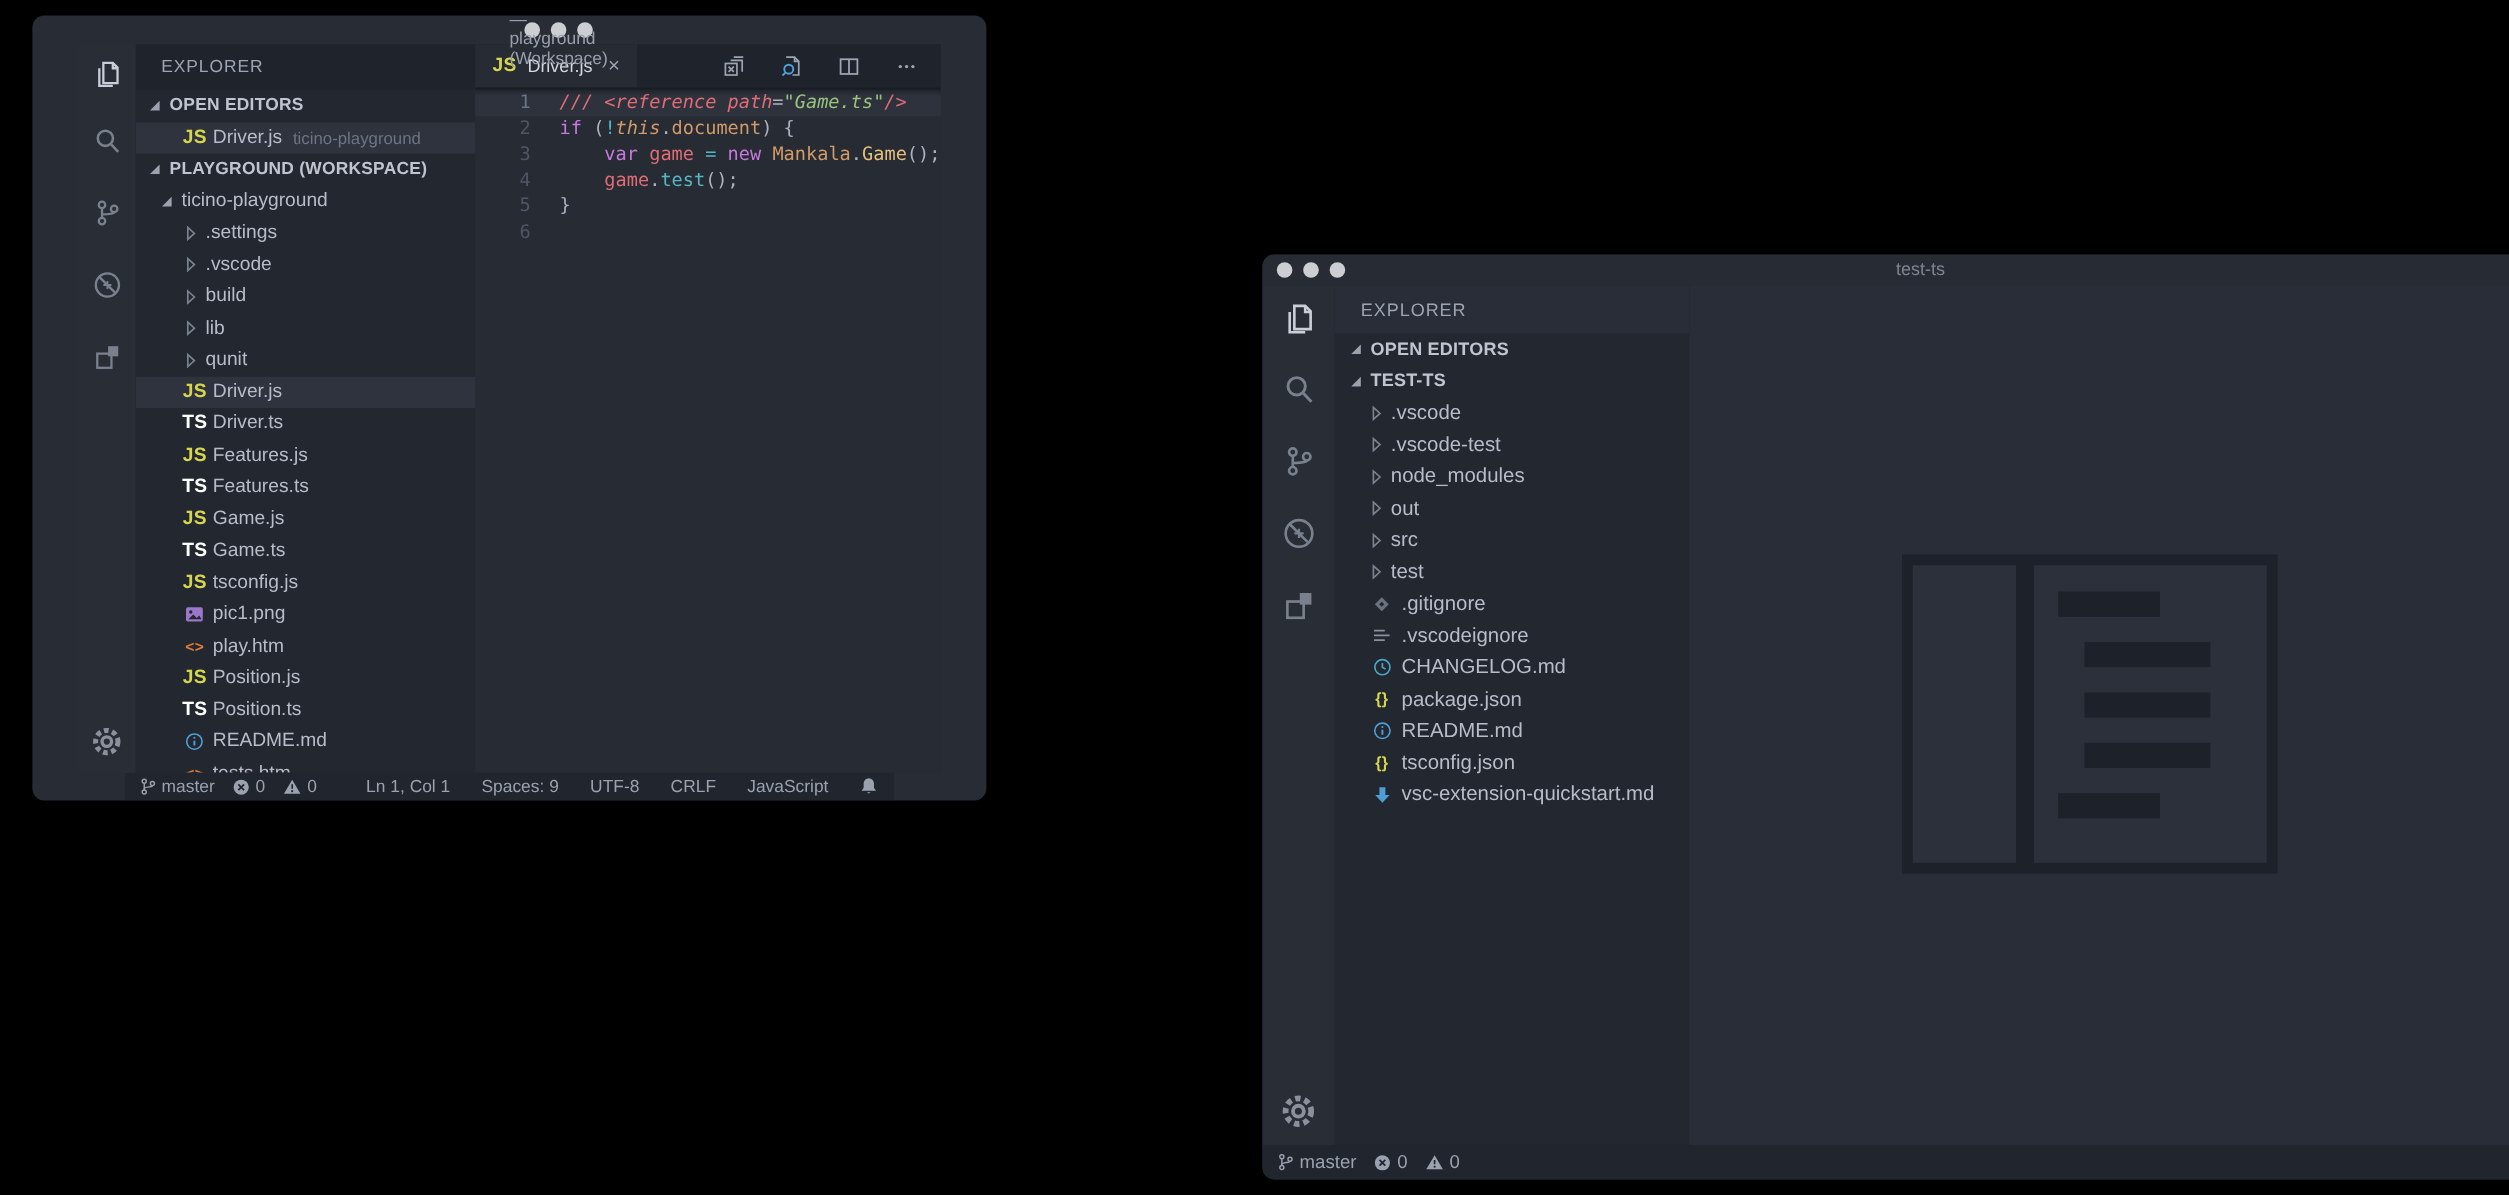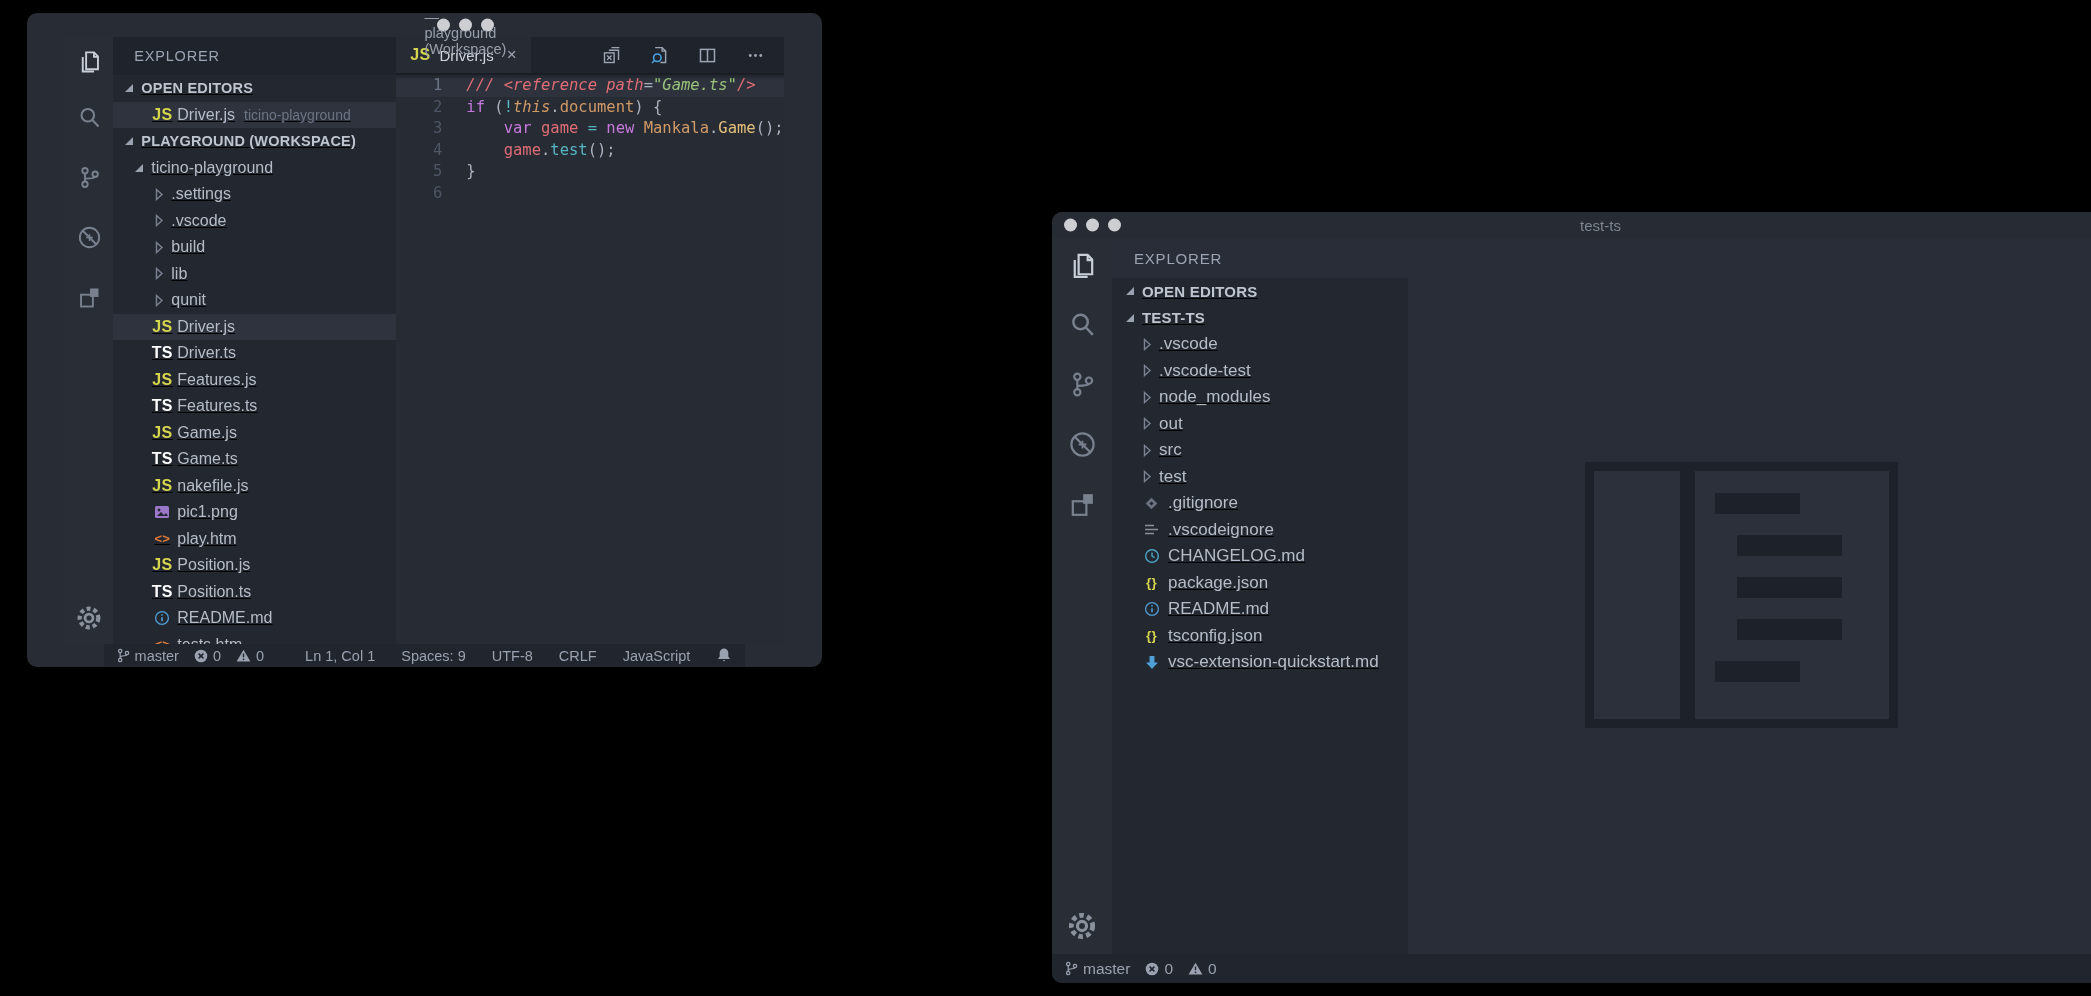--- a/index.html
+++ b/index.html
@@ -42,21 +42,21 @@
   .gear svg { width:28px; height:28px; }
   .win-r .gear svg { width:32px; height:32px; }
 
   
   .sidebar { flex:none; background:#23272f; display:flex; flex-direction:column; overflow:hidden; }
   .win-l .sidebar { width:283px; }
   .win-r .sidebar { width:296px; }
   .sb-header { flex:none; display:flex; align-items:center; color:#9da5b4; letter-spacing:.8px; }
   .win-l .sb-header { height:38px; background:#1f242c; padding-left:21px; font-size:14.5px; }
   .win-r .sb-header { height:40px; background:#282d37; padding-left:22px; font-size:15px; }
-  .rows { flex:1; overflow:hidden;text-decoration:underline; }
+  .rows { flex:1; overflow:hidden; }
   .row { display:flex; align-items:center; height:26.5px; color:#b6bdc9; white-space:nowrap; }
   .win-l .row { font-size:16px; }
   .win-r .row { font-size:17px; }
   .row.selected { background:#2e333d; }
   .row .tw { flex:none; width:16px; display:flex; justify-content:center; }
   .row .fic { flex:none; width:22px; display:flex; justify-content:center; align-items:center; }
   .win-r .row .fic { width:25px; }
   .row .lbl { margin-left:4px; }
   .row.section .lbl { font-weight:bold; font-size:14.5px; color:#bfc5d0; letter-spacing:.2px; }
   .win-r .row.section .lbl { font-size:15px; }
@@ -266,21 +266,21 @@
           <div class="row file" style="padding-left: 38px;">
             <span class="fic">
               <span class="badge ts">TS</span>
             </span>
             <span class="lbl">Game.ts</span>
           </div>
           <div class="row file" style="padding-left: 38px;">
             <span class="fic">
               <span class="badge js">JS</span>
             </span>
-            <span class="lbl">nakefile.js</span>
+            <span class="lbl">tsconfig.js</span>
           </div>
           <div class="row file" style="padding-left: 38px;">
             <span class="fic">
               <svg width="16" height="14" viewBox="0 0 16 14">
                 <rect x="1" y="1" width="14" height="12" rx="1.5" fill="#9b77c9"></rect>
                 <circle cx="5" cy="5" r="1.4" fill="#23272f"></circle>
                 <path d="M3 11l4-4 3 3 2-2 2 3z" fill="#23272f"></path>
               </svg>
             </span>
             <span class="lbl">pic1.png</span>

